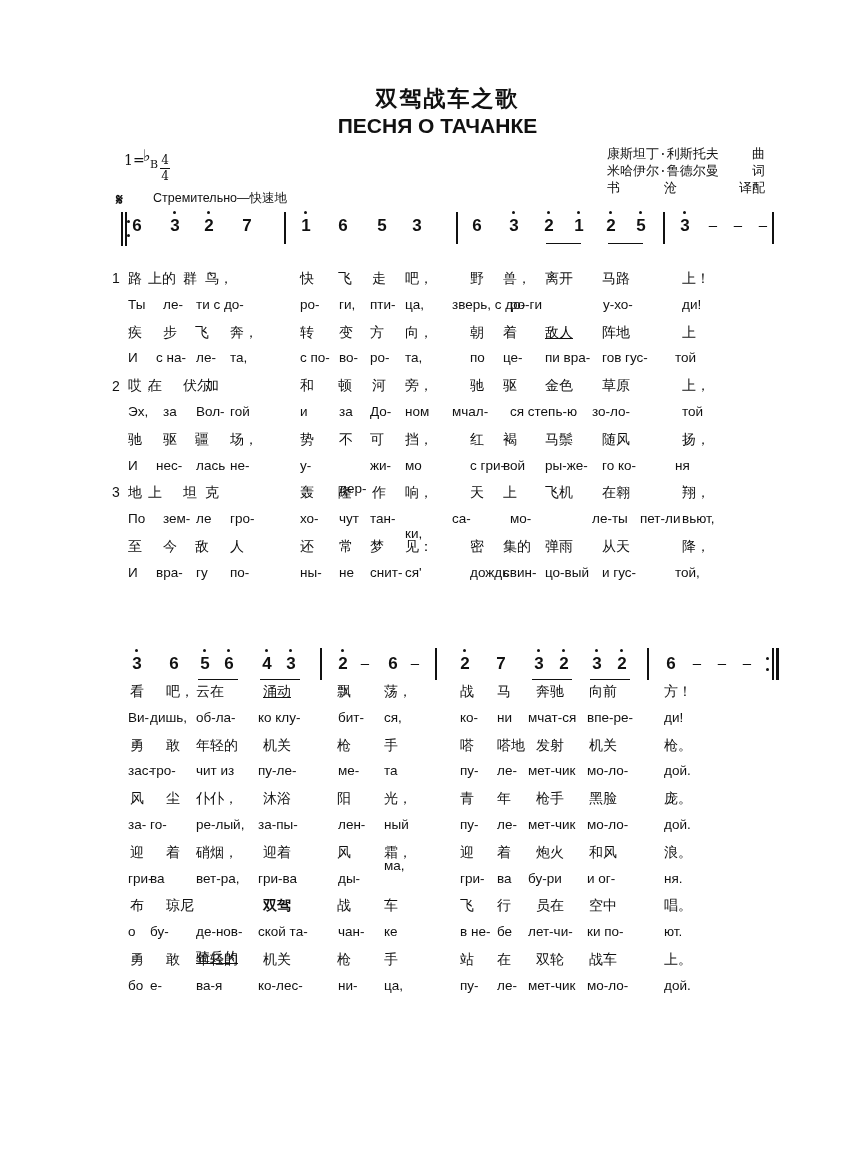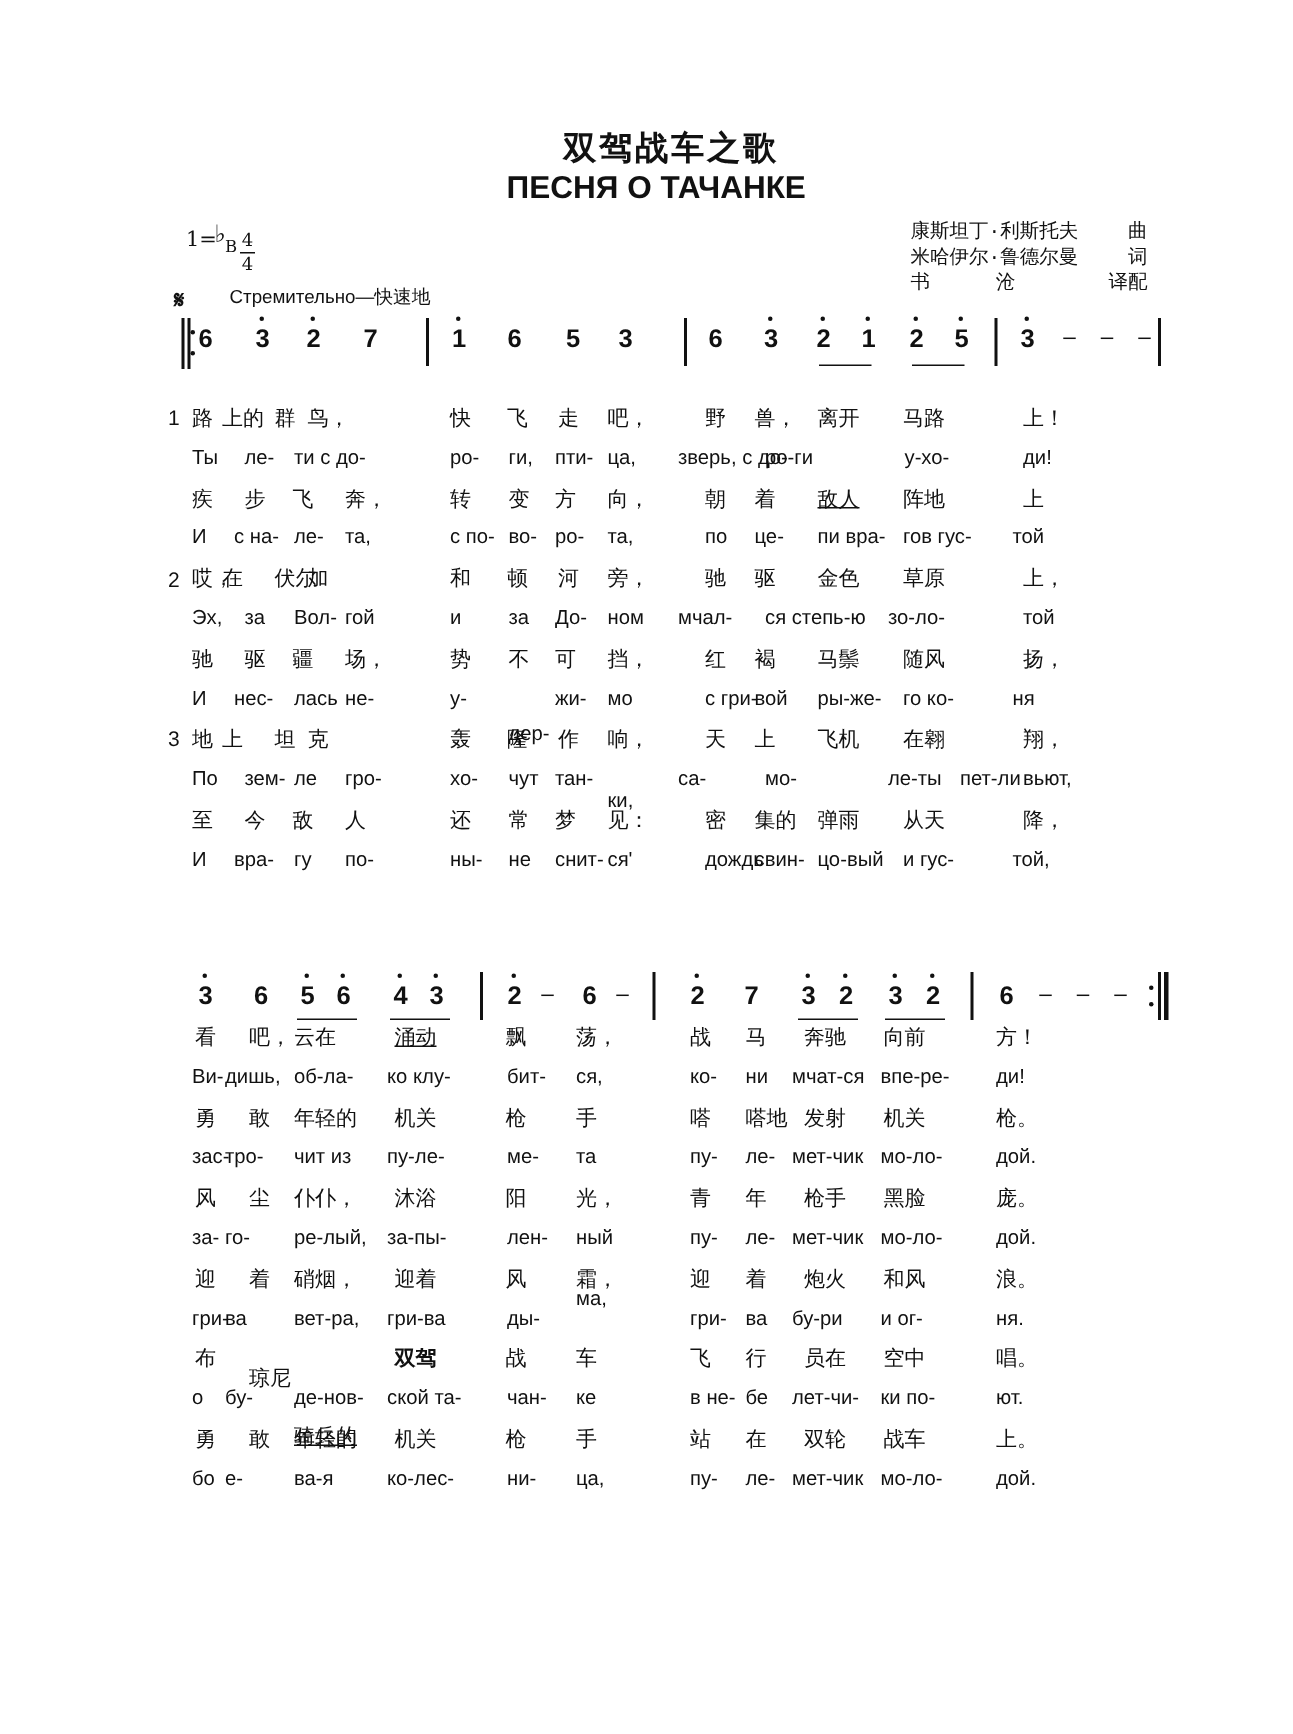--- a/index.html
+++ b/index.html
@@ -370,21 +370,21 @@
     <div class="lyr ru" style="left: 196px; top: 870.6px;">вет-ра,</div>
     <div class="lyr ru" style="left: 258px; top: 870.6px;">гри-ва</div>
     <div class="lyr ru" style="left: 338px; top: 870.6px;">ды-</div>
     <div class="lyr ru" style="left: 384px; top: 858px;">ма,</div>
     <div class="lyr ru" style="left: 460px; top: 870.6px;">гри-</div>
     <div class="lyr ru" style="left: 497px; top: 870.6px;">ва</div>
     <div class="lyr ru" style="left: 528px; top: 870.6px;">бу-ри</div>
     <div class="lyr ru" style="left: 587px; top: 870.6px;">и ог-</div>
     <div class="lyr ru" style="left: 664px; top: 870.6px;">ня.</div>
     <div class="lyr" style="left: 130px; top: 897.4px;">布</div>
-    <div class="lyr" style="left: 166px; top: 897.4px; margin-top: 13px;">琼尼</div>
+    <div class="lyr" style="left: 166px; top: 897.4px;">琼尼</div>
     <div class="lyr" style="left: 196px; top: 949px; text-decoration: underline;">骑兵的</div>
     <div class="lyr" style="left: 263px; top: 897.4px; font-weight: bold;">双驾</div>
     <div class="lyr" style="left: 337px; top: 897.4px;">战</div>
     <div class="lyr" style="left: 384px; top: 897.4px;">车</div>
     <div class="lyr" style="left: 460px; top: 897.4px;">飞</div>
     <div class="lyr" style="left: 497px; top: 897.4px;">行</div>
     <div class="lyr" style="left: 536px; top: 897.4px;">员在</div>
     <div class="lyr" style="left: 589px; top: 897.4px;">空中</div>
     <div class="lyr" style="left: 664px; top: 897.4px;">唱。</div>
     <div class="lyr ru" style="left: 128px; top: 924.2px;">о</div>

